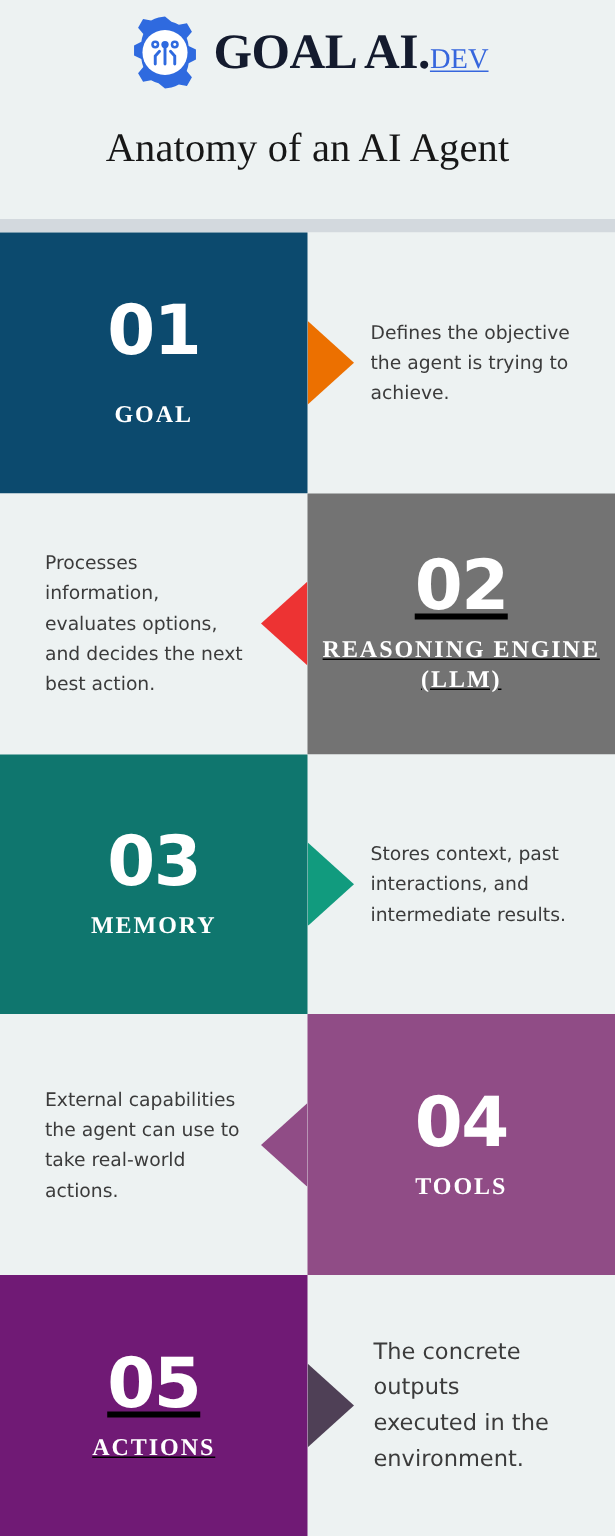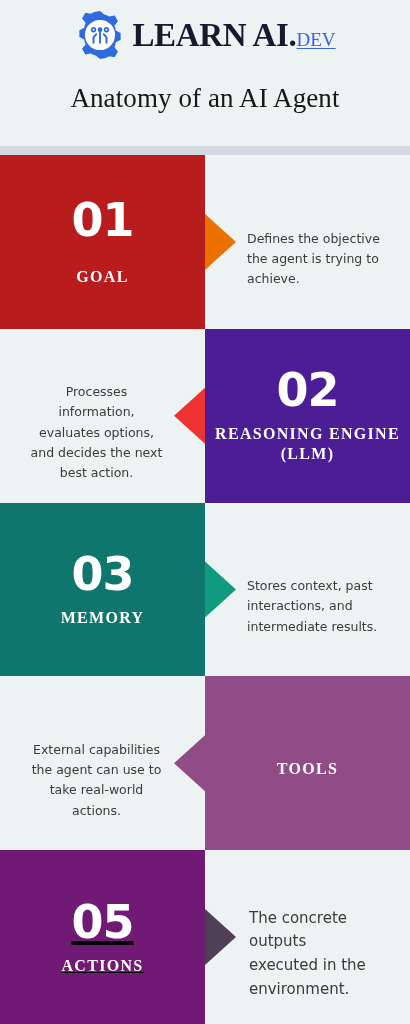--- a/index.html
+++ b/index.html
@@ -131,38 +131,38 @@
     top:50%;
     width:31px;
     height:56px;
     margin-top:-28px;
   }
   .row.left  .arrow { left:205px;  clip-path:polygon(0 0, 100% 50%, 0 100%); }
   .row.right .arrow { right:205px; clip-path:polygon(100% 0, 0 50%, 100% 100%); }
 
   .desc {
     position:absolute;
-    top:17px;
+    top:0;
     width:205px;
     height:100%;
     display:flex;
     align-items:center;
   }
   .row.left  .desc { right:0; }
   .row.right .desc { left:0; }
 
   .desc p {
     font-family:"DejaVu Sans", sans-serif;
     font-size:12.5px;
     line-height:1.62;
     color:#3b3b3b;
     width:100%;
   }
   .row.left  .desc p { padding:0 22px 0 42px; }
-  .row.right .desc p { padding:0 42px 0 30px;text-align:center; }
+  .row.right .desc p { padding:0 42px 0 30px; }
 
   .row.r5 .desc p { font-size:15px; line-height:1.58; padding-left:44px; padding-right:32px; }
 </style>
 </head>
 <body style="background: rgb(237, 242, 242);">
 
 <div id="page" style="background: rgb(237, 242, 242);">
 
   <div class="header">
 
@@ -178,43 +178,43 @@
         <g fill="#2f6adf">
           <circle cx="24" cy="25.5" r="3.3"></circle>
           <circle cx="32" cy="25.5" r="3.0"></circle>
           <circle cx="40" cy="25.5" r="3.3"></circle>
         </g>
         <g fill="#ffffff">
           <circle cx="24" cy="25.5" r="1.2"></circle>
           <circle cx="40" cy="25.5" r="1.2"></circle>
         </g>
       </svg>
-      <div class="logo-text"><span>LEARN AI.</span><span class="logo-dev">DEV</span></div>
+      <div class="logo-text"><span>GOAL AI.</span><span class="logo-dev">DEV</span></div>
     </div>
 
     <h1 class="title">Anatomy of an AI Agent</h1>
   </div>
 
   <div class="header-rule"></div>
 
   <div class="rows">
 
     <div class="row left r1">
-      <div class="block" style="background: #b91c1c; gap: 13px;">
+      <div class="block" style="background: #0c4a6e; gap: 13px;">
         <div class="num">01</div>
         <div class="block-label">GOAL</div>
       </div>
       <div class="arrow" style="background: rgb(236, 112, 0);"></div>
       <div class="desc">
         <p>Defines the objective the agent is trying to achieve.</p>
       </div>
     </div>
 
     <div class="row right r2">
-      <div class="block" style="background: #4c1d95;">
+      <div class="block" style="background: #737373; text-decoration: underline;">
         <div class="num">02</div>
         <div class="block-label">REASONING ENGINE (LLM)</div>
       </div>
       <div class="arrow" style="background: rgb(237, 51, 51);"></div>
       <div class="desc">
         <p>Processes information, evaluates options, and decides the next best action.</p>
       </div>
     </div>
 
     <div class="row left r3">
@@ -223,20 +223,21 @@
         <div class="block-label">MEMORY</div>
       </div>
       <div class="arrow" style="background: rgb(17, 155, 126);"></div>
       <div class="desc">
         <p>Stores context, past interactions, and intermediate results.</p>
       </div>
     </div>
 
     <div class="row right r4">
       <div class="block" style="background: rgb(144, 76, 134);">
+        <div class="num">04</div>
         <div class="block-label">TOOLS</div>
       </div>
       <div class="arrow" style="background: rgb(144, 76, 134);"></div>
       <div class="desc">
         <p>External capabilities the agent can use to take real-world actions.</p>
       </div>
     </div>
 
     <div class="row left r5">
       <div class="block" style="background: #701a75; text-decoration: underline;">

